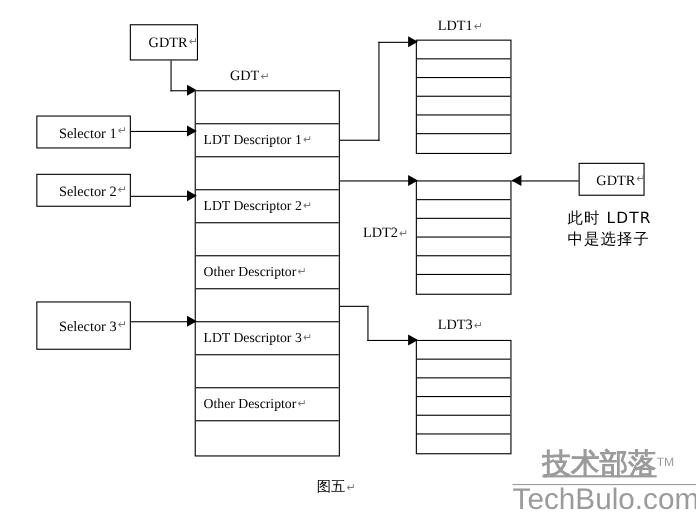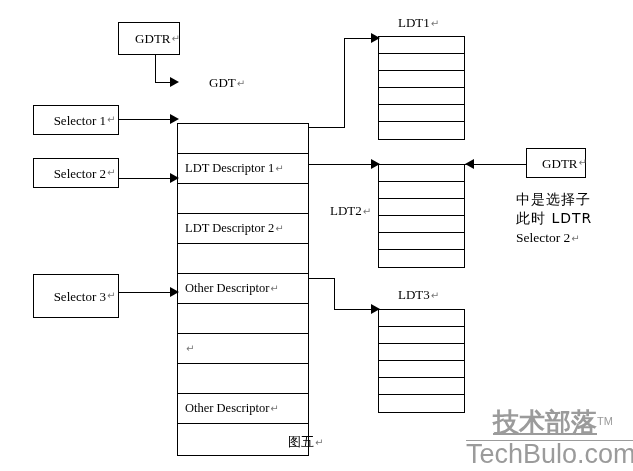--- a/index.html
+++ b/index.html
@@ -142,25 +142,25 @@
 
   <div class="box" style="left:118px; top:22px; width:62px; height:33px;">
     <span>GDTR</span>
       <span class="cret">↵</span>
   </div>
 
   <div class="vline" style="left:155px; top:55px; height:28px;"></div>
   <div class="hline" style="left:155px; top:82px; width:22px;"></div>
   <div class="arrow-r" style="left:170px; top:77px;"></div>
 
-  <div class="lbl" style="left:209px; top:76px;">
+  <div class="lbl" style="left:209px; top:62px;">
     <span>GDT</span><span class="cret">↵</span>
   </div>
 
-  <div class="tbl" style="left:177px; top:82px; width:132px; height:333px;margin-top:41px;">
+  <div class="tbl" style="left:177px; top:82px; width:132px; height:333px;">
     <div class="trow" style="height:30px;">
       <span></span>
         <span class="cret"></span>
     </div>
     <div class="trow" style="height:30px;">
       <span>LDT Descriptor 1</span>
         <span class="cret">↵</span>
     </div>
     <div class="trow" style="height:30px;">
       <span></span>
@@ -176,20 +176,21 @@
     </div>
     <div class="trow" style="height:30px;">
       <span>Other Descriptor</span>
         <span class="cret">↵</span>
     </div>
     <div class="trow" style="height:30px;">
       <span></span>
         <span class="cret"></span>
     </div>
     <div class="trow" style="height:30px;">
+      <span>LDT Descriptor 3</span>
         <span class="cret">↵</span>
     </div>
     <div class="trow" style="height:30px;">
       <span></span>
         <span class="cret"></span>
     </div>
     <div class="trow" style="height:30px;">
       <span>Other Descriptor</span>
         <span class="cret">↵</span>
     </div>
@@ -271,25 +272,22 @@
 
   <div class="box" style="left:526px; top:148px; width:60px; height:30px;">
     <span>GDTR</span>
       <span class="cret">↵</span>
   </div>
 
   <div class="hline" style="left:465px; top:164px; width:61px;"></div>
   <div class="arrow-l" style="left:465px; top:159px;"></div>
 
   <div class="note" style="left:516px; top:190px;">
+    <div class="cn">此时  LDTR</div>
     <div class="cn">中是选择子</div>
-    <div class="cn">此时  LDTR</div>
-    <div>
-      <span>Selector 2</span><span class="cret">↵</span>
-    </div>
   </div>
 
   <div class="caption" style="left:288px; top:433px;">
     <span>图五</span><span class="cret">↵</span>
   </div>
 
   <div class="wm" style="left:493px; top:409px;">
     <span class="wm-cn">技术部落</span><span class="wm-tm">TM</span>
   </div>
   <div class="wm-rule" style="left:466px; top:440px; width:167px;"></div>

